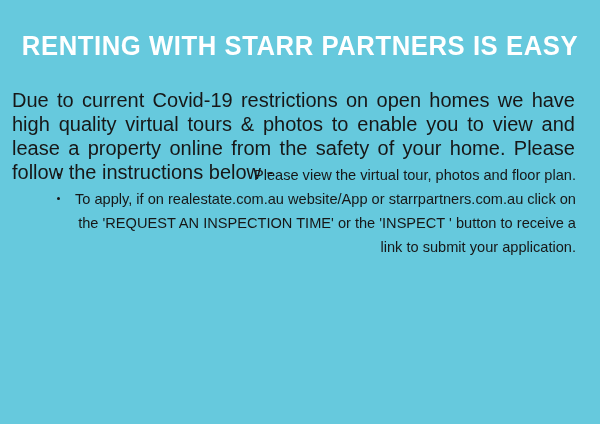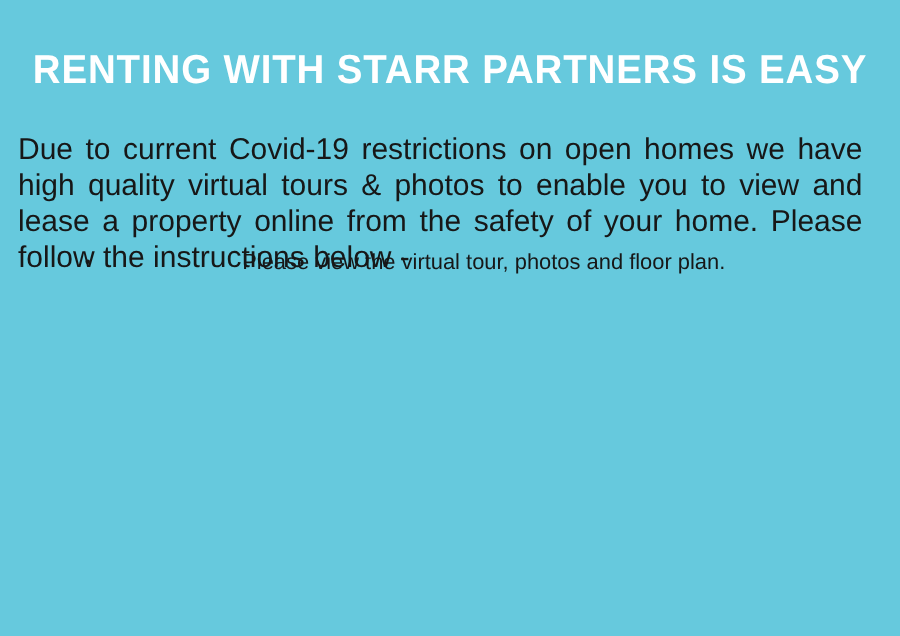--- a/index.html
+++ b/index.html
@@ -57,21 +57,21 @@
     padding: 0;
     list-style: none;
     color: #171717;
     font-size: 14.6px;
     line-height: 24px;
   }
   #bullets li {
     position: relative;
     padding-left: 13px;
     margin: 0;
-    text-align: center;
+    text-align: right;
   }
   #bullets li::before {
     content: "";
     position: absolute;
     left: 1px;
     top: 10px;
     width: 3.4px;
     height: 3.4px;
     border-radius: 50%;
     background: #171717;
@@ -81,15 +81,16 @@
 <body>
 
 <div id="poster" style="background: rgb(102, 201, 221);">
 
   <div id="title" style="color: rgb(255, 255, 255);">RENTING WITH STARR PARTNERS IS EASY</div>
 
   <div id="intro" style="color: rgb(23, 23, 23);">Due to current Covid-19 restrictions on open homes we have high quality virtual tours &amp; photos to enable you to view and lease a property online from the safety of your home. Please follow the instructions below -</div>
 
   <ul id="bullets" style="color: rgb(23, 23, 23);">
     <li>Please view the virtual tour, photos and floor plan.</li>
+    <li>To apply, if on realestate.com.au website/App or starrpartners.com.au click on the 'REQUEST AN INSPECTION TIME' or the 'INSPECT ' button to receive a link to submit your application.</li>
   </ul>
 
 </div>
 
 </body></html>

